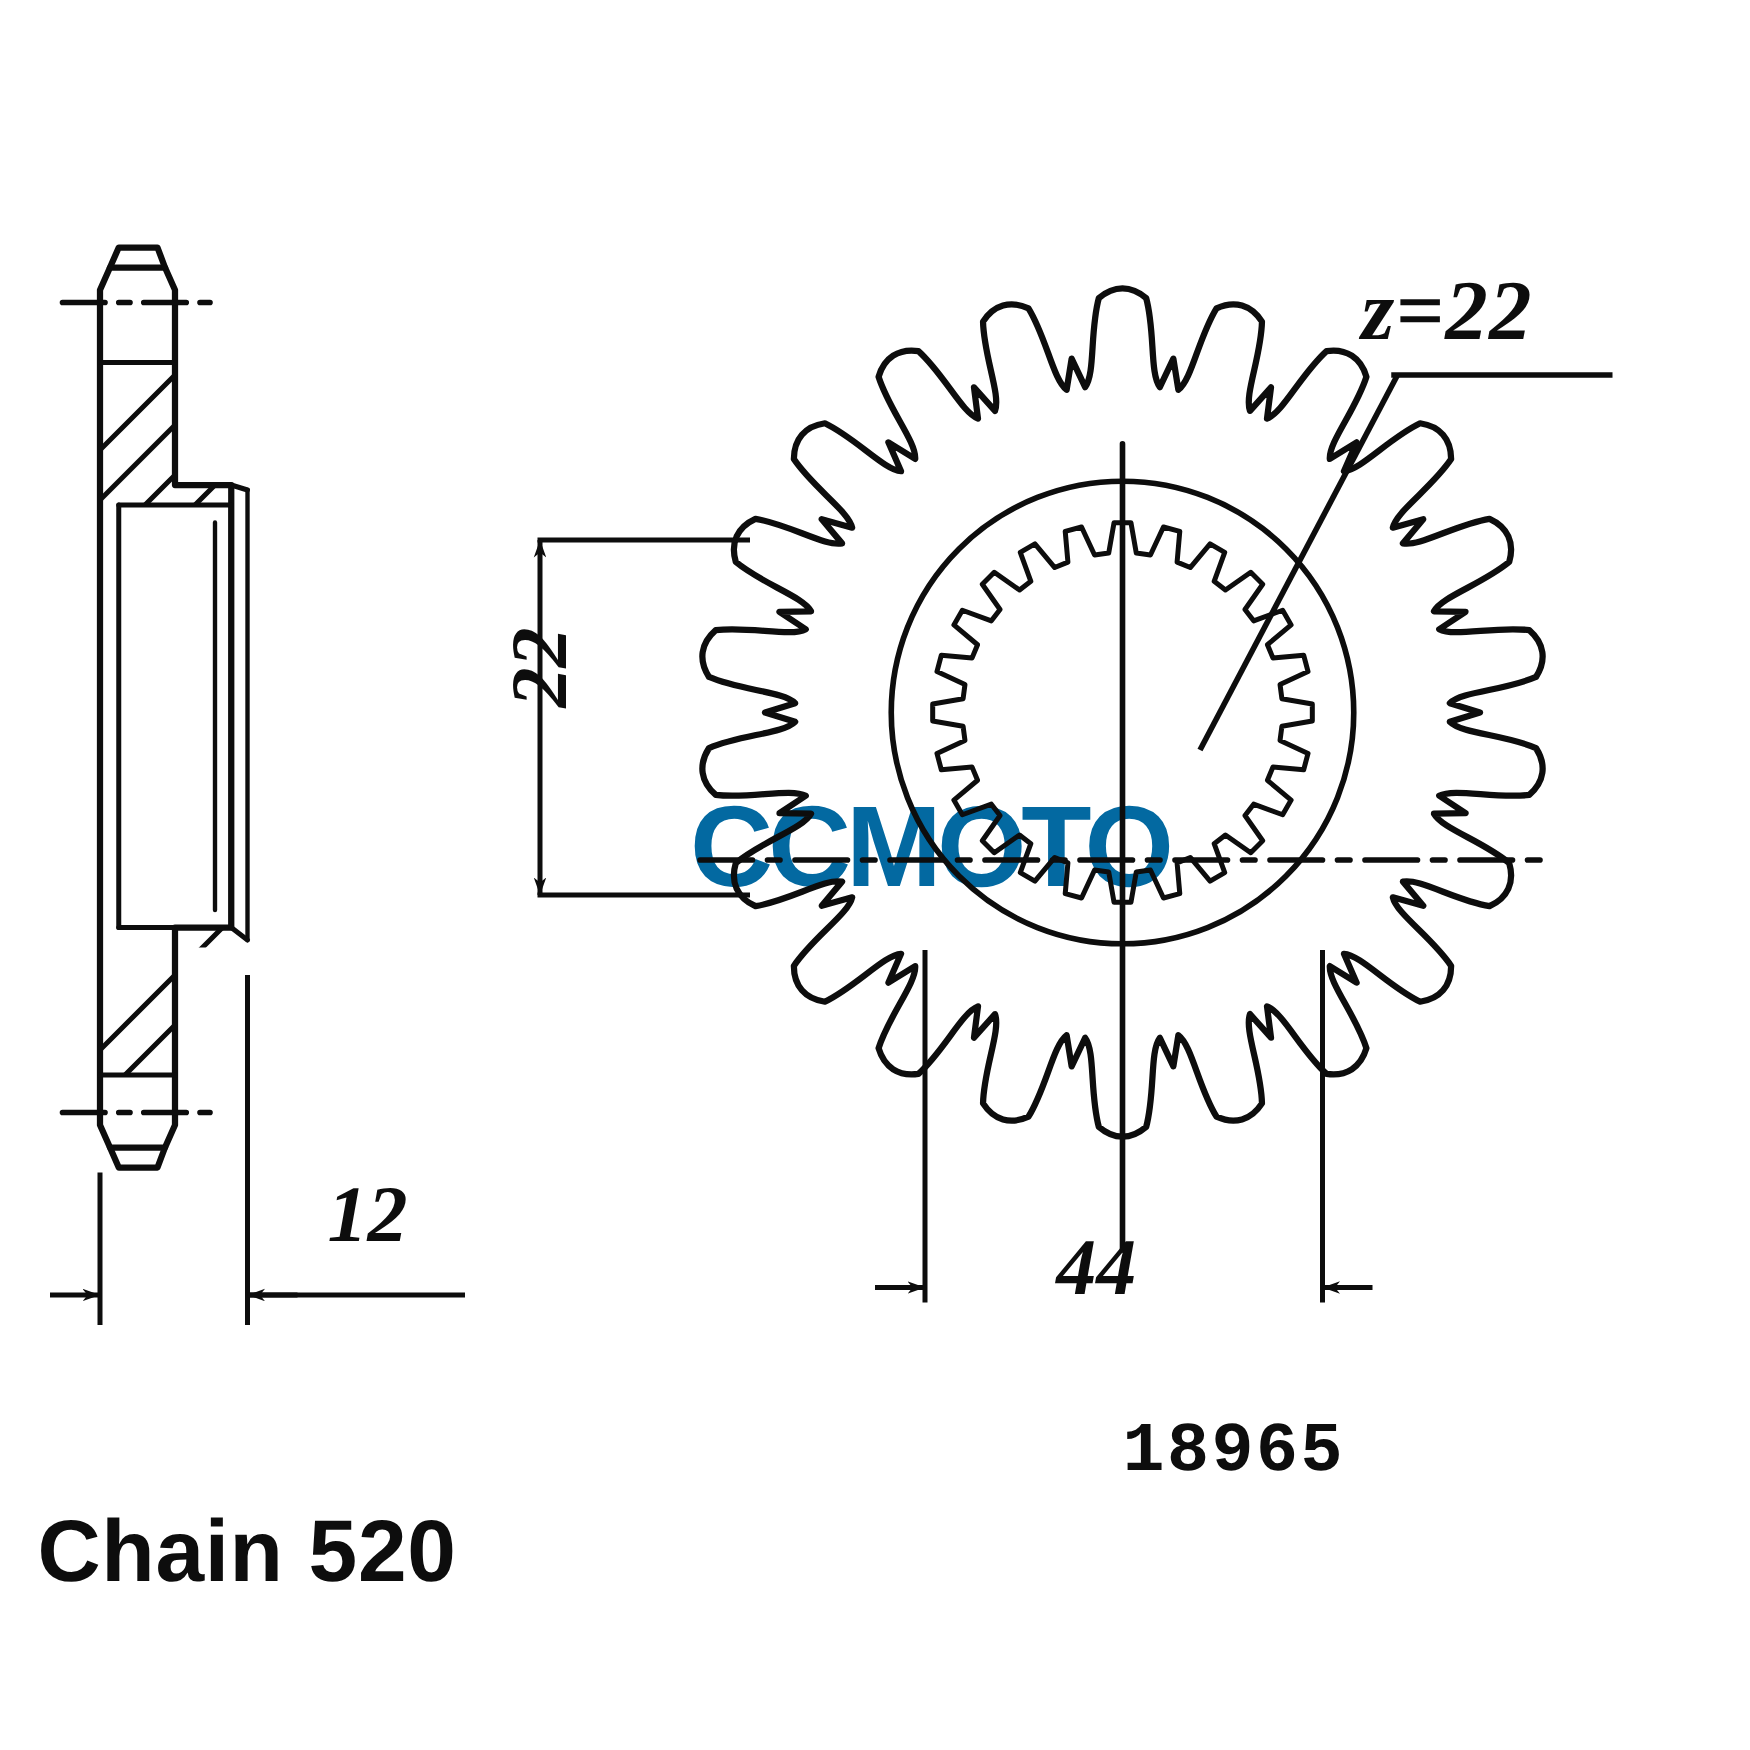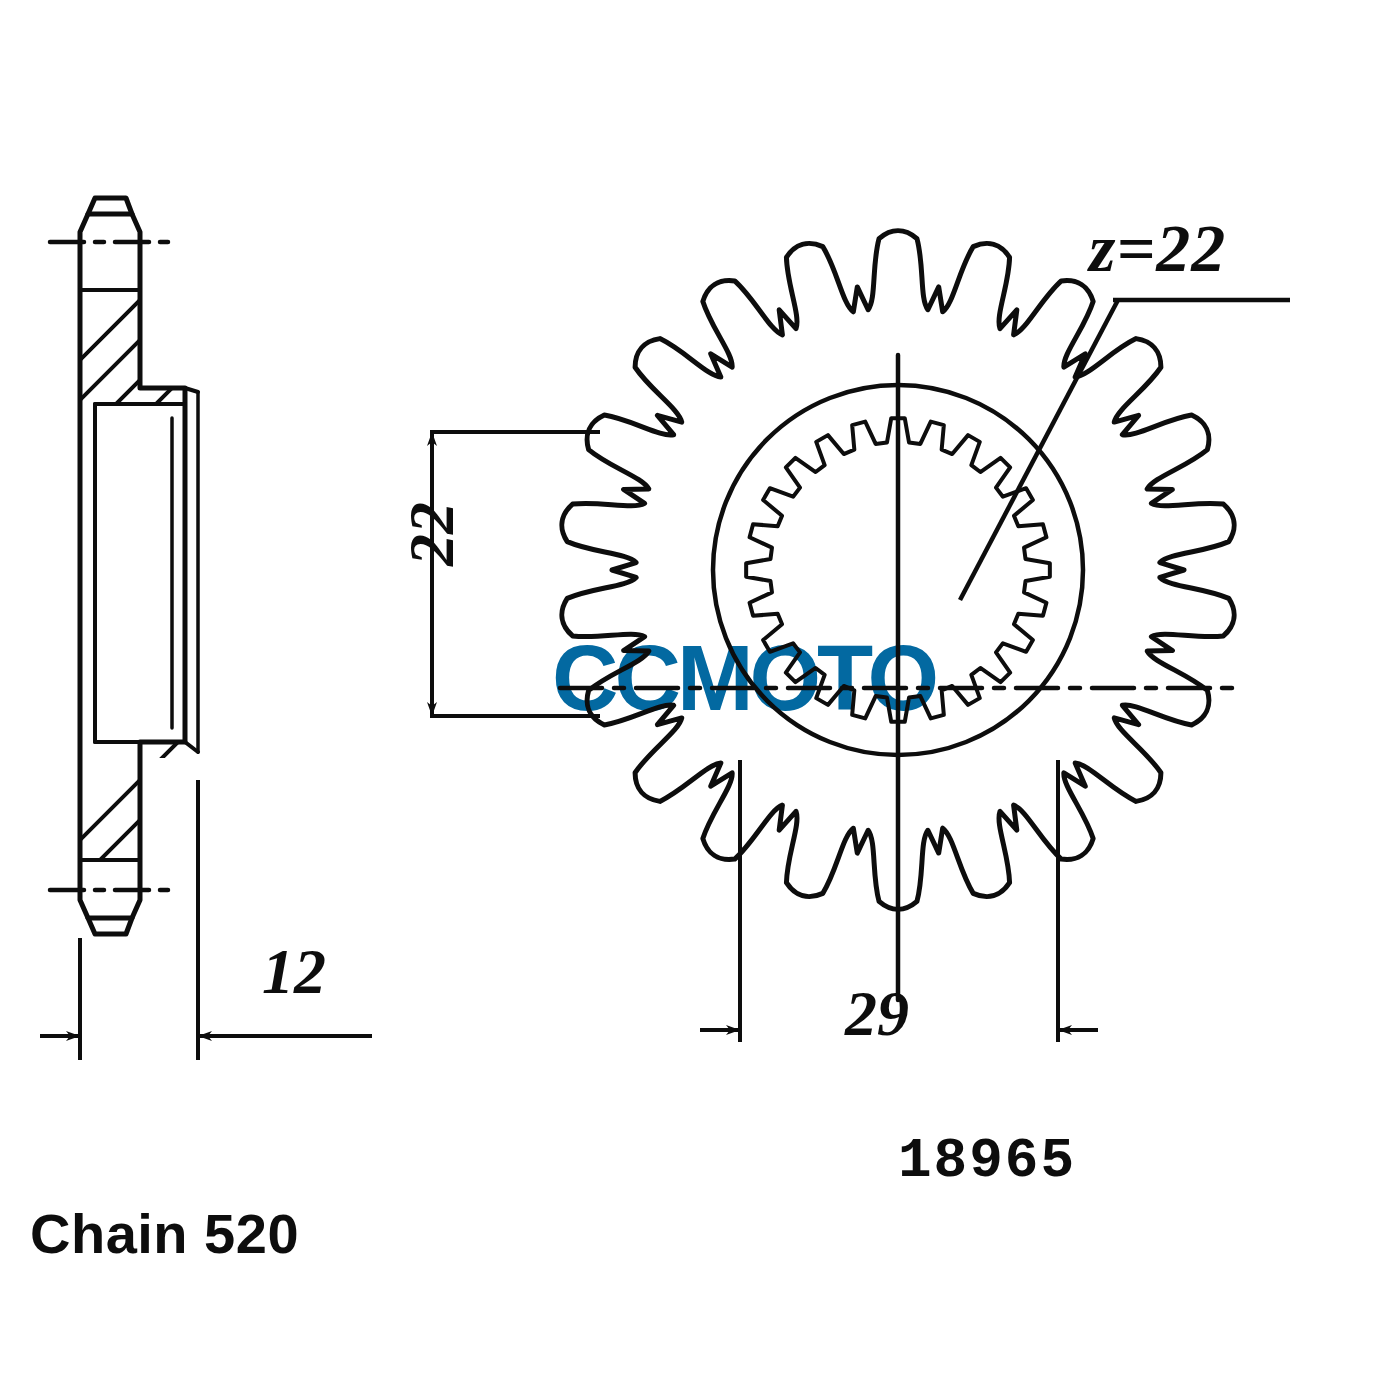--- a/index.html
+++ b/index.html
@@ -71,21 +71,21 @@
     font-family: "Liberation Mono", monospace;
     font-weight: 700;
     font-size: 56px;
     left: 898px;
     top: 1133px;
     letter-spacing: 2px;
   }
   #label-chain {
     font-family: "Liberation Sans", sans-serif;
     font-weight: 700;
-    font-size: 56px;
+    font-size: 70px;
     left: 30px;
     top: 1206px;
     letter-spacing: 0.5px;
     text-align: right;
   }
   .wm {
     position: absolute;
     left: 552px;
     top: 626px;
     font-family: "Liberation Sans", sans-serif;
@@ -198,17 +198,17 @@
 
     <g id="g-leader-z" fill="none" stroke="#0d0d0d" stroke-width="4.5">
       <path d="M960,600 L1118,300"></path>
       <path d="M1113,300 L1290,300"></path>
     </g>
   </svg>
 
   <div class="label-text dim-num" id="label-z">z=22</div>
   <div class="label-text dim-num" id="label-22v">22</div>
   <div class="label-text dim-num" id="label-10">12</div>
-  <div class="label-text dim-num" id="label-24">29</div>
+  <div class="label-text dim-num" id="label-24">44</div>
   <div class="label-text" id="label-partno">18965</div>
   <div class="label-text" id="label-chain">Chain 520</div>
 
 </div>
 
 </body></html>

